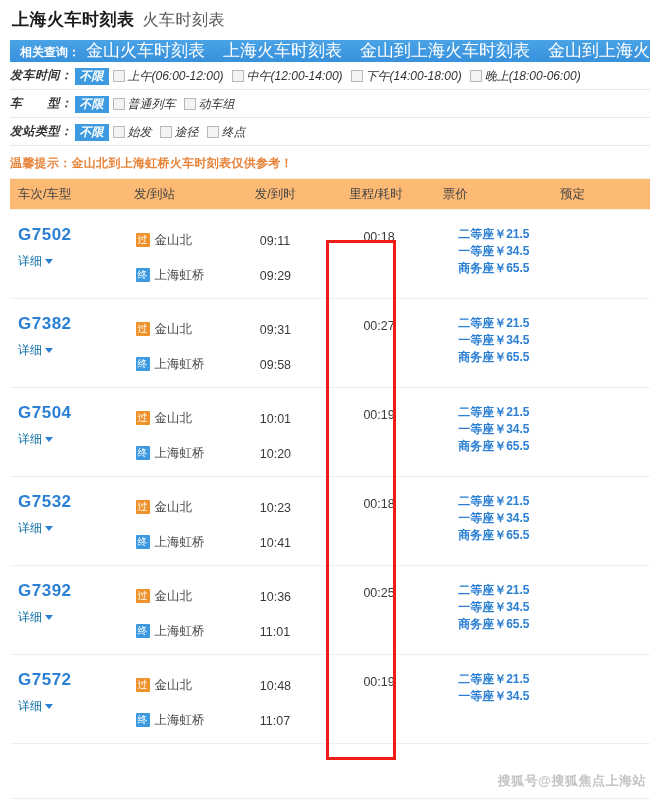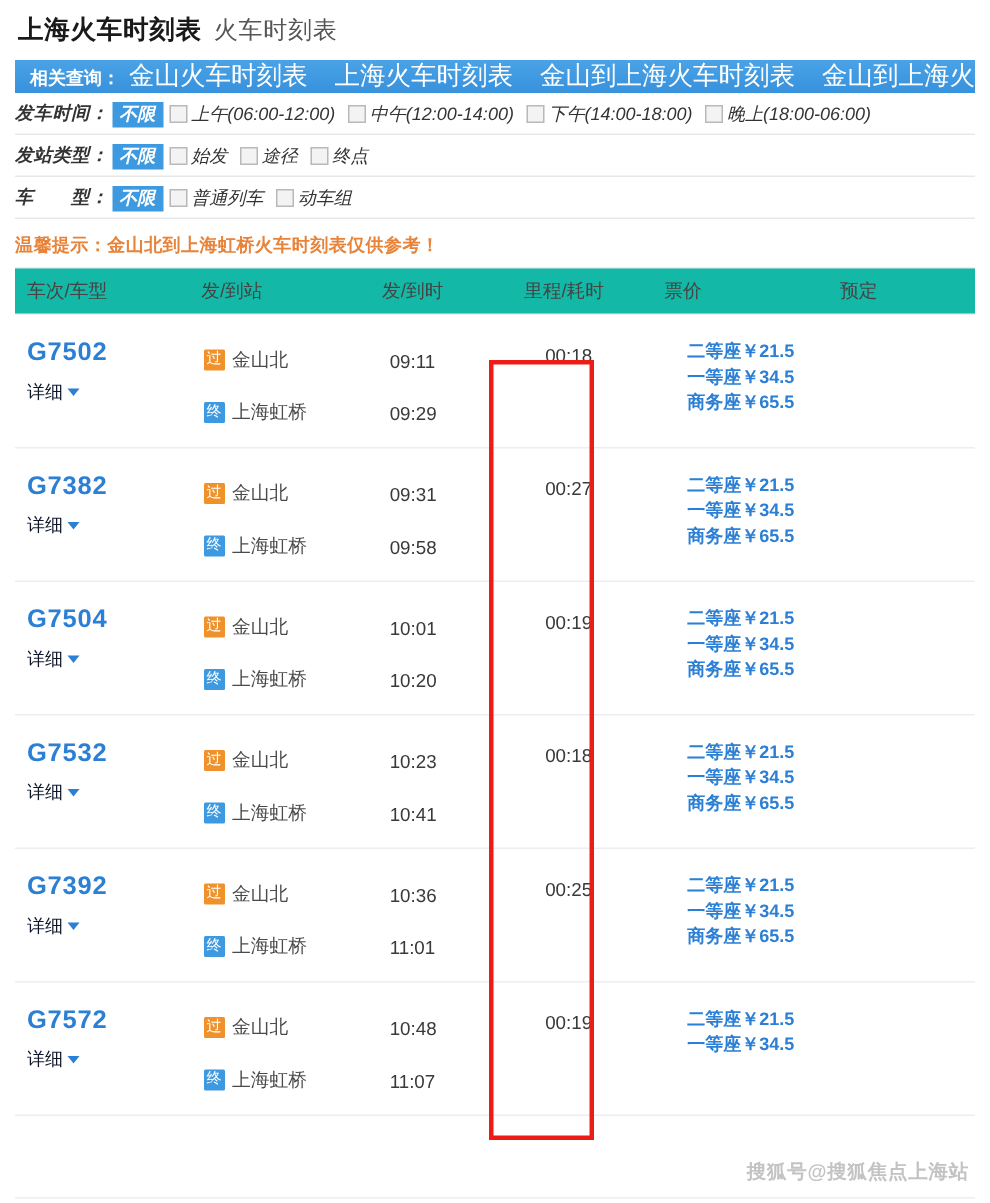--- a/index.html
+++ b/index.html
@@ -125,21 +125,21 @@
 
   
   .tbl {
     margin: 0 10px;
     position: relative;
   }
   .tbl-head {
     display: flex;
     height: 30px;
     align-items: center;
-    background: #14b8a6;
+    background: #fdba74;
     border-top: 1px solid #ededed;
     border-bottom: 1px solid #ededed;
     font-size: 12.5px;
     color: #444;
   }
   .tbl-row {
     display: flex;
     min-height: 88px;
     border-bottom: 1px solid #eeeeee;
     font-size: 12px;
@@ -168,21 +168,21 @@
     color: #2b7fd4;
     font-size: 17px;
     font-weight: bold;
     letter-spacing: 0.5px;
     line-height: 1.1;
     cursor: pointer;
   }
   .detail-link {
     display: inline-block;
     margin-top: 8px;
-    color: #0f172a;
+    color: #0369a1;
     font-size: 12px;
     cursor: pointer;
     text-align: right;
   }
   .detail-link .caret {
     display: inline-block;
     margin-left: 3px;
     border-left: 4px solid transparent;
     border-right: 4px solid transparent;
     border-top: 5px solid #2b7fd4;
@@ -281,25 +281,25 @@
   <span class="rb-label">相关查询：</span><a class="rb-link">金山火车时刻表</a><a class="rb-link">上海火车时刻表</a><a class="rb-link">金山到上海火车时刻表</a><a class="rb-link">金山到上海火车时刻表</a>
 </div>
 
 <div class="filters">
 
   <div class="filter-row">
     <span class="filter-label wide">发车时间：</span><span class="chip-any">不限</span><span class="cb-opt"><span class="cb-box"></span><span class="cb-text">上午(06:00-12:00)</span></span><span class="cb-opt"><span class="cb-box"></span><span class="cb-text">中午(12:00-14:00)</span></span><span class="cb-opt"><span class="cb-box"></span><span class="cb-text">下午(14:00-18:00)</span></span><span class="cb-opt"><span class="cb-box"></span><span class="cb-text">晚上(18:00-06:00)</span></span>
   </div>
 
   <div class="filter-row">
+    <span class="filter-label wide">车　　型：</span><span class="chip-any">不限</span><span class="cb-opt"><span class="cb-box"></span><span class="cb-text">普通列车</span></span><span class="cb-opt"><span class="cb-box"></span><span class="cb-text">动车组</span></span>
+  </div>
+
+  <div class="filter-row">
     <span class="filter-label wide">发站类型：</span><span class="chip-any">不限</span><span class="cb-opt"><span class="cb-box"></span><span class="cb-text">始发</span></span><span class="cb-opt"><span class="cb-box"></span><span class="cb-text">途径</span></span><span class="cb-opt"><span class="cb-box"></span><span class="cb-text">终点</span></span>
-  </div>
-
-  <div class="filter-row">
-    <span class="filter-label wide">车　　型：</span><span class="chip-any">不限</span><span class="cb-opt"><span class="cb-box"></span><span class="cb-text">普通列车</span></span><span class="cb-opt"><span class="cb-box"></span><span class="cb-text">动车组</span></span>
   </div>
 
 </div>
 
 <div class="tip">温馨提示：金山北到上海虹桥火车时刻表仅供参考！</div>
 
 <div class="tbl">
 
   <div class="tbl-head">
     <div class="c-train">车次/车型</div>

